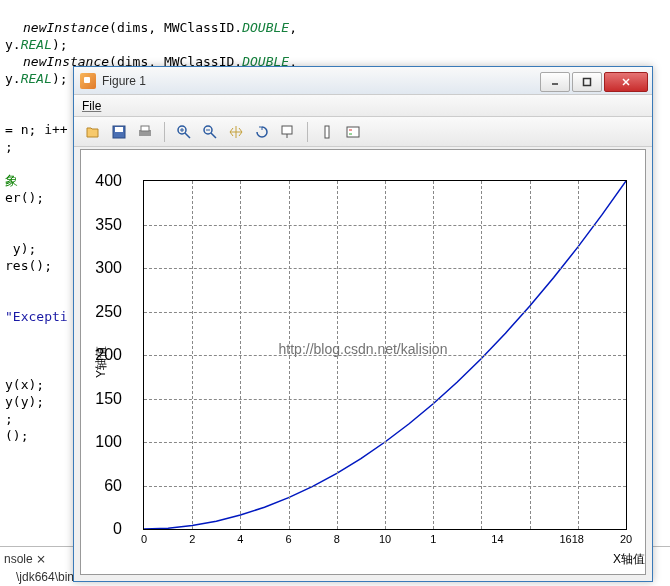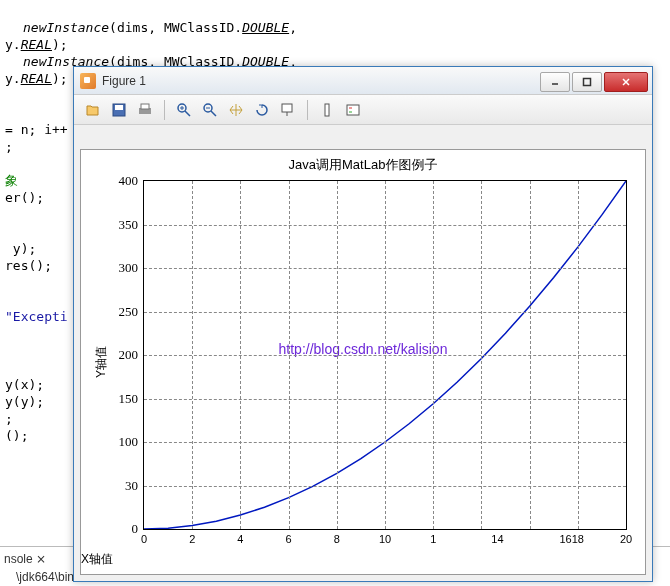--- a/index.html
+++ b/index.html
@@ -19,21 +19,21 @@
     position: absolute;
     left: 0;
     top: 0;
     width: 100%;
     padding: 2px 5px;
     line-height: 17px;
     white-space: pre;
     color: #000;
   }
   .kw-italic { font-style: italic; color: #000; margin-left: 18px; }
-  .kw-blue { color: #000000; font-style: italic; text-decoration: underline; }
+  .kw-blue { color: #15803d; font-style: italic; }
   .kw-green { color: #0a8000; }
   .str { color: #1a1aa5; }
   
   .lower-border {
     position: absolute;
     top: 546px;
     left: 0;
     width: 100%;
     height: 1px;
     background: #bbb;
@@ -170,60 +170,60 @@
     position:absolute;
     border-style: dashed;
     border-color: #888;
   }
   .grid-line-v { top:0; bottom:0; border-left-width:1px; border-right:none; border-top:none; border-bottom:none; }
   .grid-line-h { left:0; right:0; border-top-width:1px; border-right:none; border-left:none; border-bottom:none; }
   
   .y-tick {
     position:absolute;
     right: 100%;
-    margin-right: 6px;
+    margin-right: 22px;
     transform: translateY(-50%);
-    font-family: Liberation Serif, serif;
-    font-size: 13px;
+    font-family: Liberation Sans, sans-serif;
+    font-size: 16px;
     color:#000;
   }
   .x-tick {
     position:absolute;
     top: 100%;
     margin-top: 4px;
     transform: translateX(-50%);
     font-family: Arial, sans-serif;
     font-size: 11px;
     color:#000;
   }
   .x-label {
     position:absolute;
     bottom: 6px;
     left:0;right:0;
-    text-align:left;
+    text-align:right;
     font-family: SimSun, Arial, sans-serif;
     font-size: 12px;
   }
   .y-label {
     position:absolute;
     left: 4px;
     top: 50%;
     transform: translateY(-50%) rotate(-90deg);
     transform-origin: center;
     font-family: SimSun, Arial, sans-serif;
     font-size: 12px;
   }
   .curve { position:absolute; left:0; top:0; width:100%; height:100%; }
   
   .watermark {
     position:absolute;
     left: 50%;
     top: 47%;
     transform: translate(-50%,-50%);
-    color: #6d28d9;
+    color: #737373;
     font-family: Tahoma, sans-serif;
     font-size: 14px;
     pointer-events:none;
   }
 </style>
 </head>
 <body>
 
 <div class="code-bg">
 <span class="kw-italic">newInstance</span><span>(dims, MWClassID.</span><span class="kw-blue">DOUBLE</span><span>,</span>
@@ -274,20 +274,23 @@
         </div>
       <div class="title-btn close">
           <svg width="10" height="10">
             <line x1="2" y1="2" x2="8" y2="8" stroke="#fff" stroke-width="1.5"></line>
             <line x1="8" y1="2" x2="2" y2="8" stroke="#fff" stroke-width="1.5"></line>
           </svg>
         </div>
     </div>
   </div>
 
+  <div class="menubar">
+    <span class="menu-item">File</span>
+  </div>
 
   <div class="toolbar">
     <div class="tool-btn">
         <svg width="16" height="16">
           <path d="M2 4h4l1 1h6v8H2z" fill="#f7c96b" stroke="#b8872a"></path>
         </svg>
       </div>
     <div class="tool-btn">
         <svg width="16" height="16">
           <rect x="2" y="2" width="12" height="12" fill="#4a6fb3" stroke="#2a4a83"></rect>
@@ -342,21 +345,20 @@
     <div class="tool-btn">
         <svg width="16" height="16">
           <rect x="2" y="3" width="12" height="10" fill="#fff" stroke="#555"></rect>
           <line x1="4" y1="6" x2="7" y2="6" stroke="#d33"></line>
           <line x1="4" y1="10" x2="7" y2="10" stroke="#3a3"></line>
         </svg>
       </div>
   </div>
 
   <div class="plot-container">
-    <div class="plot-title">Java调用MatLab作图例子</div>
     <div class="y-label">Y轴值</div>
     <div class="x-label">X轴值</div>
     <div class="watermark">http://blog.csdn.net/kalision</div>
     <div class="plot-area" id="plot-area">
       <svg class="curve" id="curve" preserveAspectRatio="none" viewBox="0 0 1000 1000">
           <path d="M0 1000 L50 997.5 L100 990 L150 977.5 L200 960 L250 937.5 L300 910 L350 877.5 L400 840 L450 797.5 L500 750 L550 697.5 L600 640 L650 577.5 L700 510 L750 437.5 L800 360 L850 277.5 L900 190 L950 97.5 L1000 0 " fill="none" stroke="#0018c0" stroke-width="1.5" vector-effect="non-scaling-stroke"></path>
         </svg>
     <div class="x-tick" style="left: 0%;">0</div>
         <div class="grid-line-v" style="left: 10%;"></div>
         <div class="x-tick" style="left: 10%;">2</div>
@@ -372,21 +374,21 @@
         <div class="x-tick" style="left: 60%;">1</div>
         <div class="grid-line-v" style="left: 70%;"></div>
         <div class="x-tick" style="left: 70%; margin-left: 16px;">14</div>
         <div class="grid-line-v" style="left: 80%;"></div>
         <div class="x-tick" style="left: 80%; margin-left: 36px;">16</div>
         <div class="grid-line-v" style="left: 90%;"></div>
         <div class="x-tick" style="left: 90%;">18</div>
         <div class="x-tick" style="left: 100%; text-align: right;">20</div>
         <div class="y-tick" style="top: 100%;">0</div>
         <div class="grid-line-h" style="top: 87.5%;"></div>
-        <div class="y-tick" style="top: 87.5%;">30</div>
+        <div class="y-tick" style="top: 87.5%;">60</div>
         <div class="grid-line-h" style="top: 75%;"></div>
         <div class="y-tick" style="top: 75%;">100</div>
         <div class="grid-line-h" style="top: 62.5%;"></div>
         <div class="y-tick" style="top: 62.5%;">150</div>
         <div class="grid-line-h" style="top: 50%;"></div>
         <div class="y-tick" style="top: 50%;">200</div>
         <div class="grid-line-h" style="top: 37.5%;"></div>
         <div class="y-tick" style="top: 37.5%;">250</div>
         <div class="grid-line-h" style="top: 25%;"></div>
         <div class="y-tick" style="top: 25%;">300</div>

